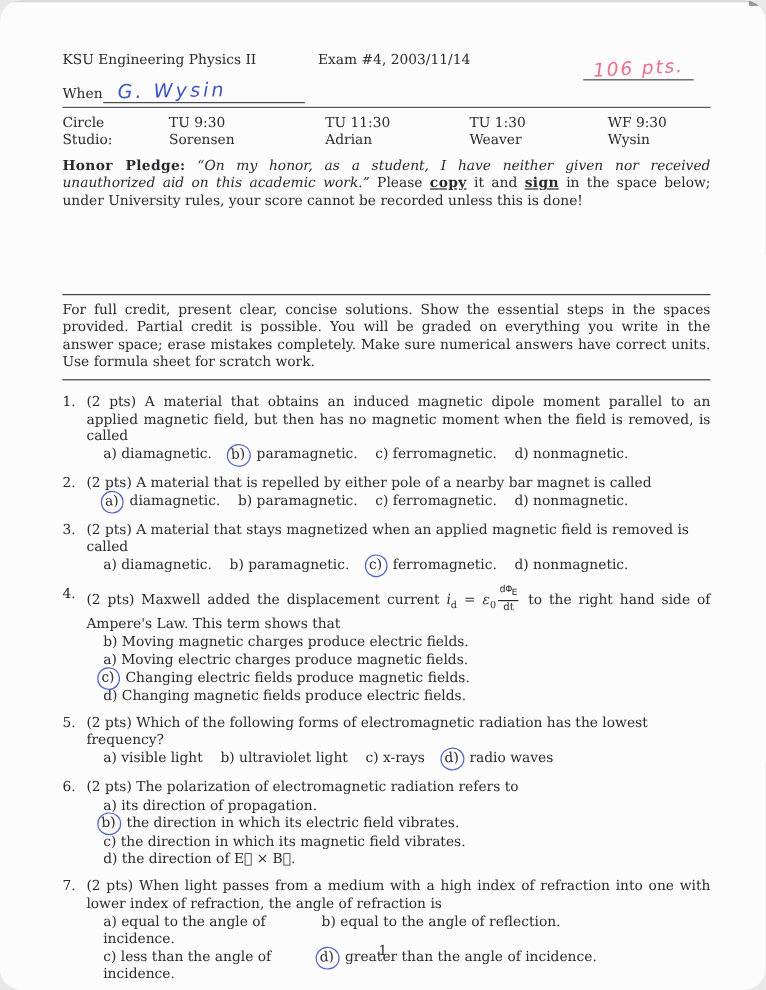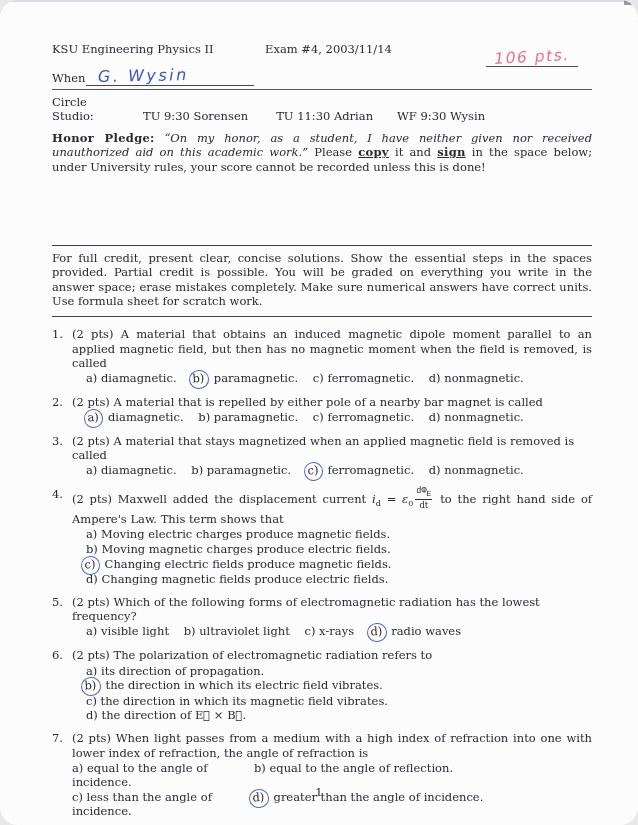--- a/index.html
+++ b/index.html
@@ -56,21 +56,21 @@
   .q { display:flex; margin-top:8px; }
   .q-num { width:20px; flex:none; }
   .q-body { flex:1; }
   .q-stem { text-align:justify; }
   .q-stem-left { text-align:left; }
 
   .opts-inline { margin-left:14px; margin-top:.5px; white-space:nowrap; }
   .opts-inline .opt { margin-right:11px; }
   .opts-stack { margin-left:14px; margin-top:1px; }
   .opts-stack .opt { display:block; }
-  .opts-grid { margin-top:.5px; display:grid;
+  .opts-grid { margin-left:14px; margin-top:.5px; display:grid;
     grid-template-columns:182px auto; }
 
   .opt-label { display:inline-block; }
   .opt-label.circled {
     border:1.5px solid #5066c5; border-radius:50%;
     padding:0 3.5px 2px 2.5px; margin:-2px 1px -2px -5px;
     transform:rotate(-4deg);
   }
   .opts-inline .opt-label.circled { margin-left:-2px; }
 
@@ -106,20 +106,21 @@
         <span class="score-line"></span>
       </span>
     </div>
 
     <div class="rule-header"></div>
 
     <div class="studio-row">
       <span class="studio-label">Circle Studio:</span>
       <span class="studio-opt-1">TU 9:30 Sorensen</span>
       <span class="studio-opt-2">TU 11:30 Adrian</span>
+      <span class="studio-opt-3">TU 1:30 Weaver</span>
       <span class="studio-opt-4">WF 9:30 Wysin</span>
     </div>
 
     <p class="pledge">
       <b>Honor Pledge:</b>
       <i>“On my honor, as a student, I have neither given nor received unauthorized aid on this academic work.”</i>
       <span>Please</span>
       <b class="u">copy</b>
       <span>it and</span>
       <b class="u">sign</b>
@@ -187,22 +188,22 @@
         <div class="q-body">
           <div class="q-stem">
             <span>(2 pts)</span>
             <span>Maxwell added the displacement current</span>
             <i>i</i><sub>d</sub>
             <span>=</span>
             <i>ε</i><sub>0</sub><span class="frac"><span class="num"><span>dΦ</span><sub>E</sub></span><span class="den">dt</span></span>
             <span>to the right hand side of Ampere's Law. This term shows that</span>
           </div>
           <div class="opts-stack">
+            <span class="opt"><span class="opt-label">b)</span> <span>Moving magnetic charges produce electric fields.</span></span>
             <span class="opt"><span class="opt-label">a)</span> <span>Moving electric charges produce magnetic fields.</span></span>
-            <span class="opt"><span class="opt-label">b)</span> <span>Moving magnetic charges produce electric fields.</span></span>
             <span class="opt"><span class="opt-label circled">c)</span> <span>Changing electric fields produce magnetic fields.</span></span>
             <span class="opt"><span class="opt-label">d)</span> <span>Changing magnetic fields produce electric fields.</span></span>
           </div>
         </div>
       </div>
 
       <div class="q">
         <span class="q-num">5.</span>
         <div class="q-body">
           <div class="q-stem-left">

